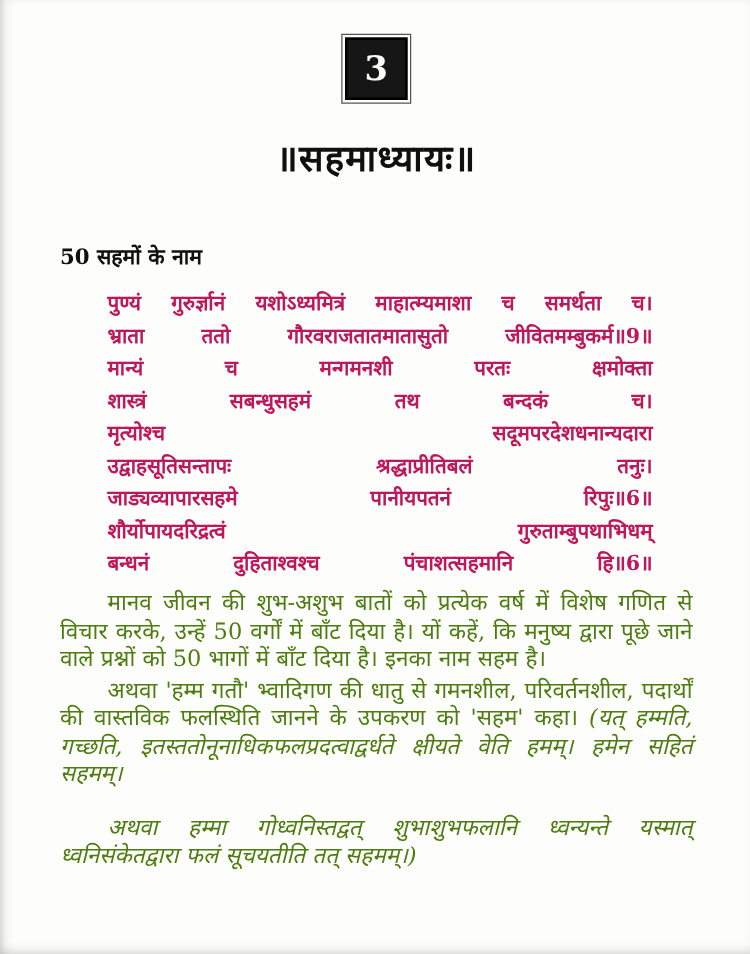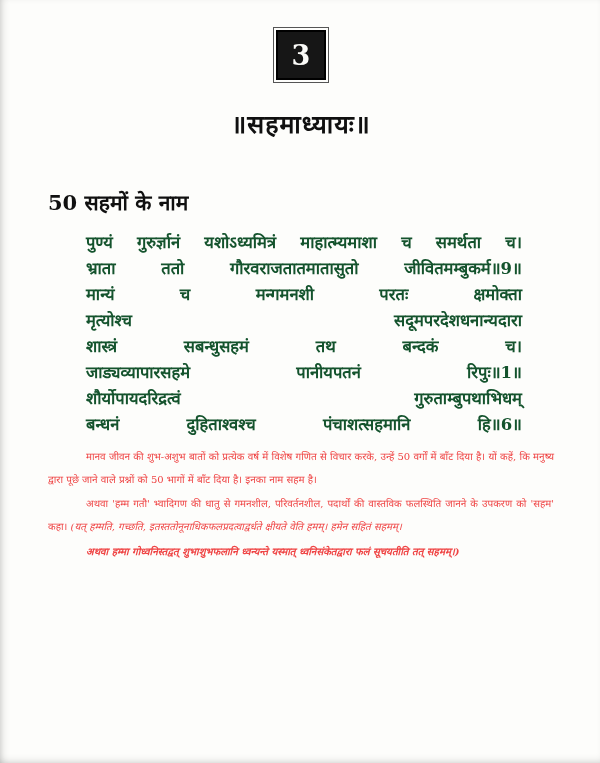--- a/index.html
+++ b/index.html
@@ -35,78 +35,79 @@
   .chapter-box span {
     color: #fbfbf8;
     font-size: 27px;
     font-weight: bold;
     line-height: 1;
     font-family: "DejaVu Serif", "Liberation Serif", serif;
   }
   .chapter-title {
     margin: 26px 0 0 0;
     text-align: center;
-    font-size: 25px;
+    font-size: 29px;
     font-weight: bold;
     letter-spacing: 1px;
     color: #101010;
   }
   .section-heading {
     margin: 48px 0 0 0;
-    font-size: 21px;
+    font-size: 17px;
     font-weight: bold;
     color: #101010;
   }
   .verses {
     margin: 14px 0 0 38px;
     width: 436px;
     font-size: 16.5px;
     font-weight: bold;
     line-height: 26px;
-    color: #14532d;
+    color: #be185d;
   }
   .verse-line {
     text-align: justify;
     text-align-last: justify;
     word-spacing: 4px;
   }
   .prose {
     margin-top: 8px;
-    font-size: 10px;
+    font-size: 18px;
     line-height: 22.5px;
     text-align: justify;
-    color: #ef4444;
+    color: #4d7c0f;
   }
   .prose p {
     margin: 0 0 2px 0;
     text-indent: 38px;
   }
-  .prose p.gap-top { margin-top: 3px; font-weight: bold; }
+  .prose p.gap-top { margin-top: 20px; }
   .seg-italic { font-style: italic; }
 </style>
 </head>
 <body>
 
 <div class="page">
 
   <div class="chapter-box">
     <span>3</span>
   </div>
 
   <h1 class="chapter-title">॥सहमाध्यायः॥</h1>
 
   <h2 class="section-heading">50 सहमों के नाम</h2>
 
   <div class="verses">
     <div class="verse-line">पुण्यं गुरुर्ज्ञानं यशोऽध्यमित्रं माहात्म्यमाशा च समर्थता च।</div>
     <div class="verse-line">भ्राता ततो गौरवराजतातमातासुतो जीवितमम्बुकर्म॥9॥</div>
     <div class="verse-line">मान्यं च मन्गमनशी परतः क्षमोक्ता</div>
+    <div class="verse-line">शास्त्रं सबन्धुसहमं तथ बन्दकं च।</div>
     <div class="verse-line">मृत्योश्च सदूमपरदेशधनान्यदारा</div>
-    <div class="verse-line">शास्त्रं सबन्धुसहमं तथ बन्दकं च।</div>
-    <div class="verse-line">जाड्यव्यापारसहमे पानीयपतनं रिपुः॥1॥</div>
+    <div class="verse-line">उद्वाहसूतिसन्तापः श्रद्धाप्रीतिबलं तनुः।</div>
+    <div class="verse-line">जाड्यव्यापारसहमे पानीयपतनं रिपुः॥6॥</div>
     <div class="verse-line">शौर्योपायदरिद्रत्वं गुरुताम्बुपथाभिधम्</div>
     <div class="verse-line">बन्धनं दुहिताश्वश्च पंचाशत्सहमानि हि॥6॥</div>
   </div>
 
   <div class="prose">
     <p><span>मानव जीवन की शुभ-अशुभ बातों को प्रत्येक वर्ष में विशेष गणित से विचार करके, उन्हें 50 वर्गों में बाँट दिया है। यों कहें, कि मनुष्य द्वारा पूछे जाने वाले प्रश्नों को 50 भागों में बाँट दिया है। इनका नाम सहम है।</span></p>
     <p><span>अथवा 'हम्म गतौ' भ्वादिगण की धातु से गमनशील, परिवर्तनशील, पदार्थों की वास्तविक फलस्थिति जानने के उपकरण को 'सहम' कहा। </span><span class="seg-italic">(यत् हम्मति, गच्छति, इतस्ततोनूनाधिकफलप्रदत्वाद्वर्धते क्षीयते वेति हमम्। हमेन सहितं सहमम्।</span></p>
     <p class="gap-top"><span class="seg-italic">अथवा हम्मा गोध्वनिस्तद्वत् शुभाशुभफलानि ध्वन्यन्ते यस्मात् ध्वनिसंकेतद्वारा फलं सूचयतीति तत् सहमम्।)</span></p>
   </div>
 

